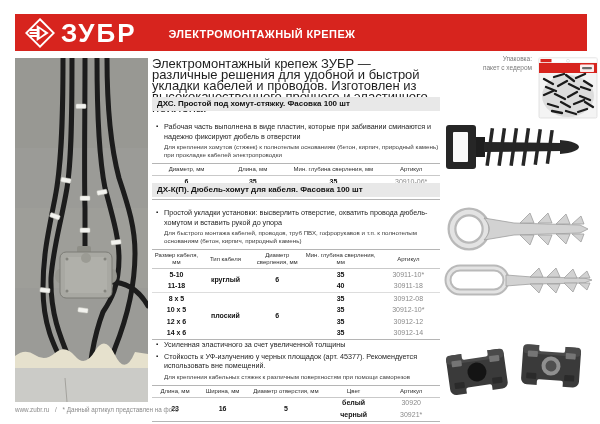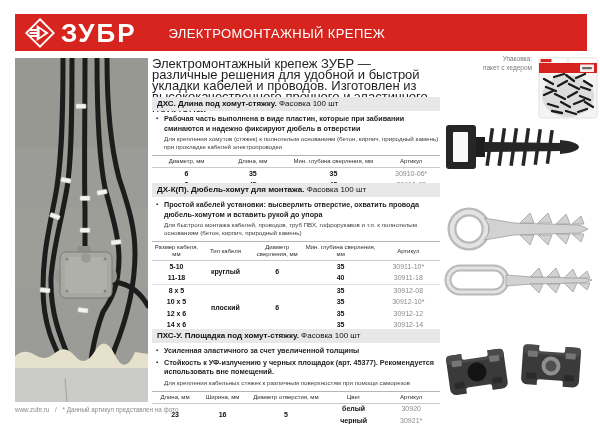--- a/index.html
+++ b/index.html
@@ -3,34 +3,34 @@
 <meta charset="utf-8">
 <style>
   * { margin:0; padding:0; box-sizing:border-box; }
   html,body { width:600px; height:424px; background:#fff; font-family:"Liberation Sans", sans-serif; overflow:hidden; }
   .page { position:relative; width:600px; height:424px; background:#fff; }
 
   
   .header-bar { position:absolute; left:15px; top:14px; width:572px; height:37px; background:#d7241e; display:flex; align-items:center; }
   .logo-wrap { display:flex; align-items:center; margin-left:10px; }
   .brand-text { color:#fff; font-weight:bold; font-size:26px; letter-spacing:2px; margin-left:6px; line-height:1; }
-  .header-title { color:#fff; font-weight:normal; font-size:13px; letter-spacing:.4px; margin-left:32px; padding-top:2px; }
+  .header-title { color:#fff; font-weight:bold; font-size:11px; letter-spacing:.4px; margin-left:32px; padding-top:2px; }
 
   
   .photo { position:absolute; left:15px; top:58px; width:133px; height:344px; }
 
   
   .main-col { position:absolute; left:152px; top:58px; width:288px; }
   .intro { font-size:13px; line-height:11px; color:#1e1e1e; width:284px; }
   .section { position:absolute; left:0; width:288px; }
   .sec1 { top:39px; } .sec2 { top:125px; } .sec3 { top:271px; }
   .sec-header { background:#e8e8e8; min-height:14px; line-height:14px; padding-left:5px; font-size:8px; color:#111; }
   .sec-header b { font-weight:bold; }
-  .sec-header span.rest { font-weight:normal; }
-  ul.bullets { list-style:none; margin-top:3px;font-weight:bold; }
+  .sec-header span.rest { font-weight:bold; }
+  ul.bullets { list-style:none; margin-top:11px; }
   ul.bullets li { position:relative; font-size:7.2px; line-height:9.5px; color:#1e1e1e; padding-left:12px; margin-top:2px; }
   ul.bullets li::before { content:"▪"; position:absolute; left:4px; top:0; font-size:6px; color:#111; }
   .note { font-size:6.2px; line-height:8px; color:#3c3c3c; margin:2px 0 0 12px; }
   table.spec { width:100%; border-collapse:collapse; margin-top:4px; border-bottom:1px solid #b5b5b5; }
   table.spec th { font-size:6px; font-weight:normal; color:#2e2e2e; text-align:center; padding:2px 1px;
                   border-top:1px solid #b5b5b5; border-bottom:1px solid #c9c9c9; line-height:7px; }
   table.spec td { font-size:7px; font-weight:bold; color:#111; text-align:center; padding:1.5px 1px; line-height:8.5px; }
   table.spec td.art { font-weight:normal; color:#8a8a8a; }
   table.spec tr.grp td { border-top:1px solid #ddd; }
 
@@ -105,21 +105,21 @@
     <path d="M0 298 Q10 290 20 297 T40 295 T60 298 T80 293 T100 297 T120 294 L133 296 L133 312 L0 314 Z" fill="#e6e1cd"></path>
     <rect y="310" width="133" height="34" fill="#cbcbc7"></rect>
     <path d="M50 320 L52 344" stroke="#a3a29d" stroke-width="1" fill="none"></path>
   </svg>
 
   <div class="main-col">
     <p class="intro">Электромонтажный крепеж ЗУБР — различные решения для удобной и быстрой укладки кабелей и проводов. Изготовлен из высококачественного прочного и эластичного нейлона.</p>
 
     <div class="section sec1">
       <div class="sec-header">
-        <b>ДХС. Длина под хомут-стяжку.</b>
+        <b>ДХС. Простой под хомут-стяжку.</b>
         <span class="rest">Фасовка 100 шт</span>
       </div>
       <ul class="bullets">
         <li>Рабочая часть выполнена в виде пластин, которые при забивании сминаются и надежно фиксируют дюбель в отверстии</li>
       </ul>
       <p class="note">Для крепления хомутов (стяжек) к полнотелым основаниям (бетон, кирпич, природный камень) при прокладке кабелей электропроводки</p>
       <table class="spec">
         <colgroup>
             <col style="width:24%">
             <col style="width:22%">
@@ -146,25 +146,25 @@
             <td>45</td>
             <td>45</td>
             <td class="art">30910-08</td>
           </tr>
         </tbody>
       </table>
     </div>
 
     <div class="section sec2">
       <div class="sec-header">
-        <b>ДХ-К(П). Дюбель-хомут для монтажа.</b>
+        <b>ДХ-К(П). Дюбель-хомут для кабеля.</b>
         <span class="rest">Фасовка 100 шт</span>
       </div>
       <ul class="bullets">
-        <li>Простой кабелей установки: высверлить отверстие, охватить провода дюбель-хомутом и вставить рукой до упора</li>
+        <li>Простой укладки установки: высверлить отверстие, охватить провода дюбель-хомутом и вставить рукой до упора</li>
       </ul>
       <p class="note">Для быстрого монтажа кабелей, проводов, труб ПВХ, гофрорукавов и т.п. к полнотелым основаниям (бетон, кирпич, природный камень)</p>
       <table class="spec">
         <colgroup>
             <col style="width:17%">
             <col style="width:17%">
             <col style="width:19%">
             <col style="width:25%">
             <col style="width:22%">
           </colgroup>
@@ -210,24 +210,20 @@
           <tr>
             <td>14 х 6</td>
             <td>35</td>
             <td class="art">30912-14</td>
           </tr>
         </tbody>
       </table>
     </div>
 
     <div class="section sec3">
-      <div class="sec-header">
-        <b>ПХС-У. Площадка под хомут-стяжку.</b>
-        <span class="rest">Фасовка 100 шт</span>
-      </div>
       <ul class="bullets">
         <li>Усиленная эластичного за счет увеличенной толщины</li>
         <li>Стойкость к УФ-излучению у черных площадок (арт. 45377). Рекомендуется использовать вне помещений.</li>
       </ul>
       <p class="note">Для крепления кабельных стяжек к различным поверхностям при помощи саморезов</p>
       <table class="spec">
         <colgroup>
             <col style="width:16%">
             <col style="width:17%">
             <col style="width:27%">

